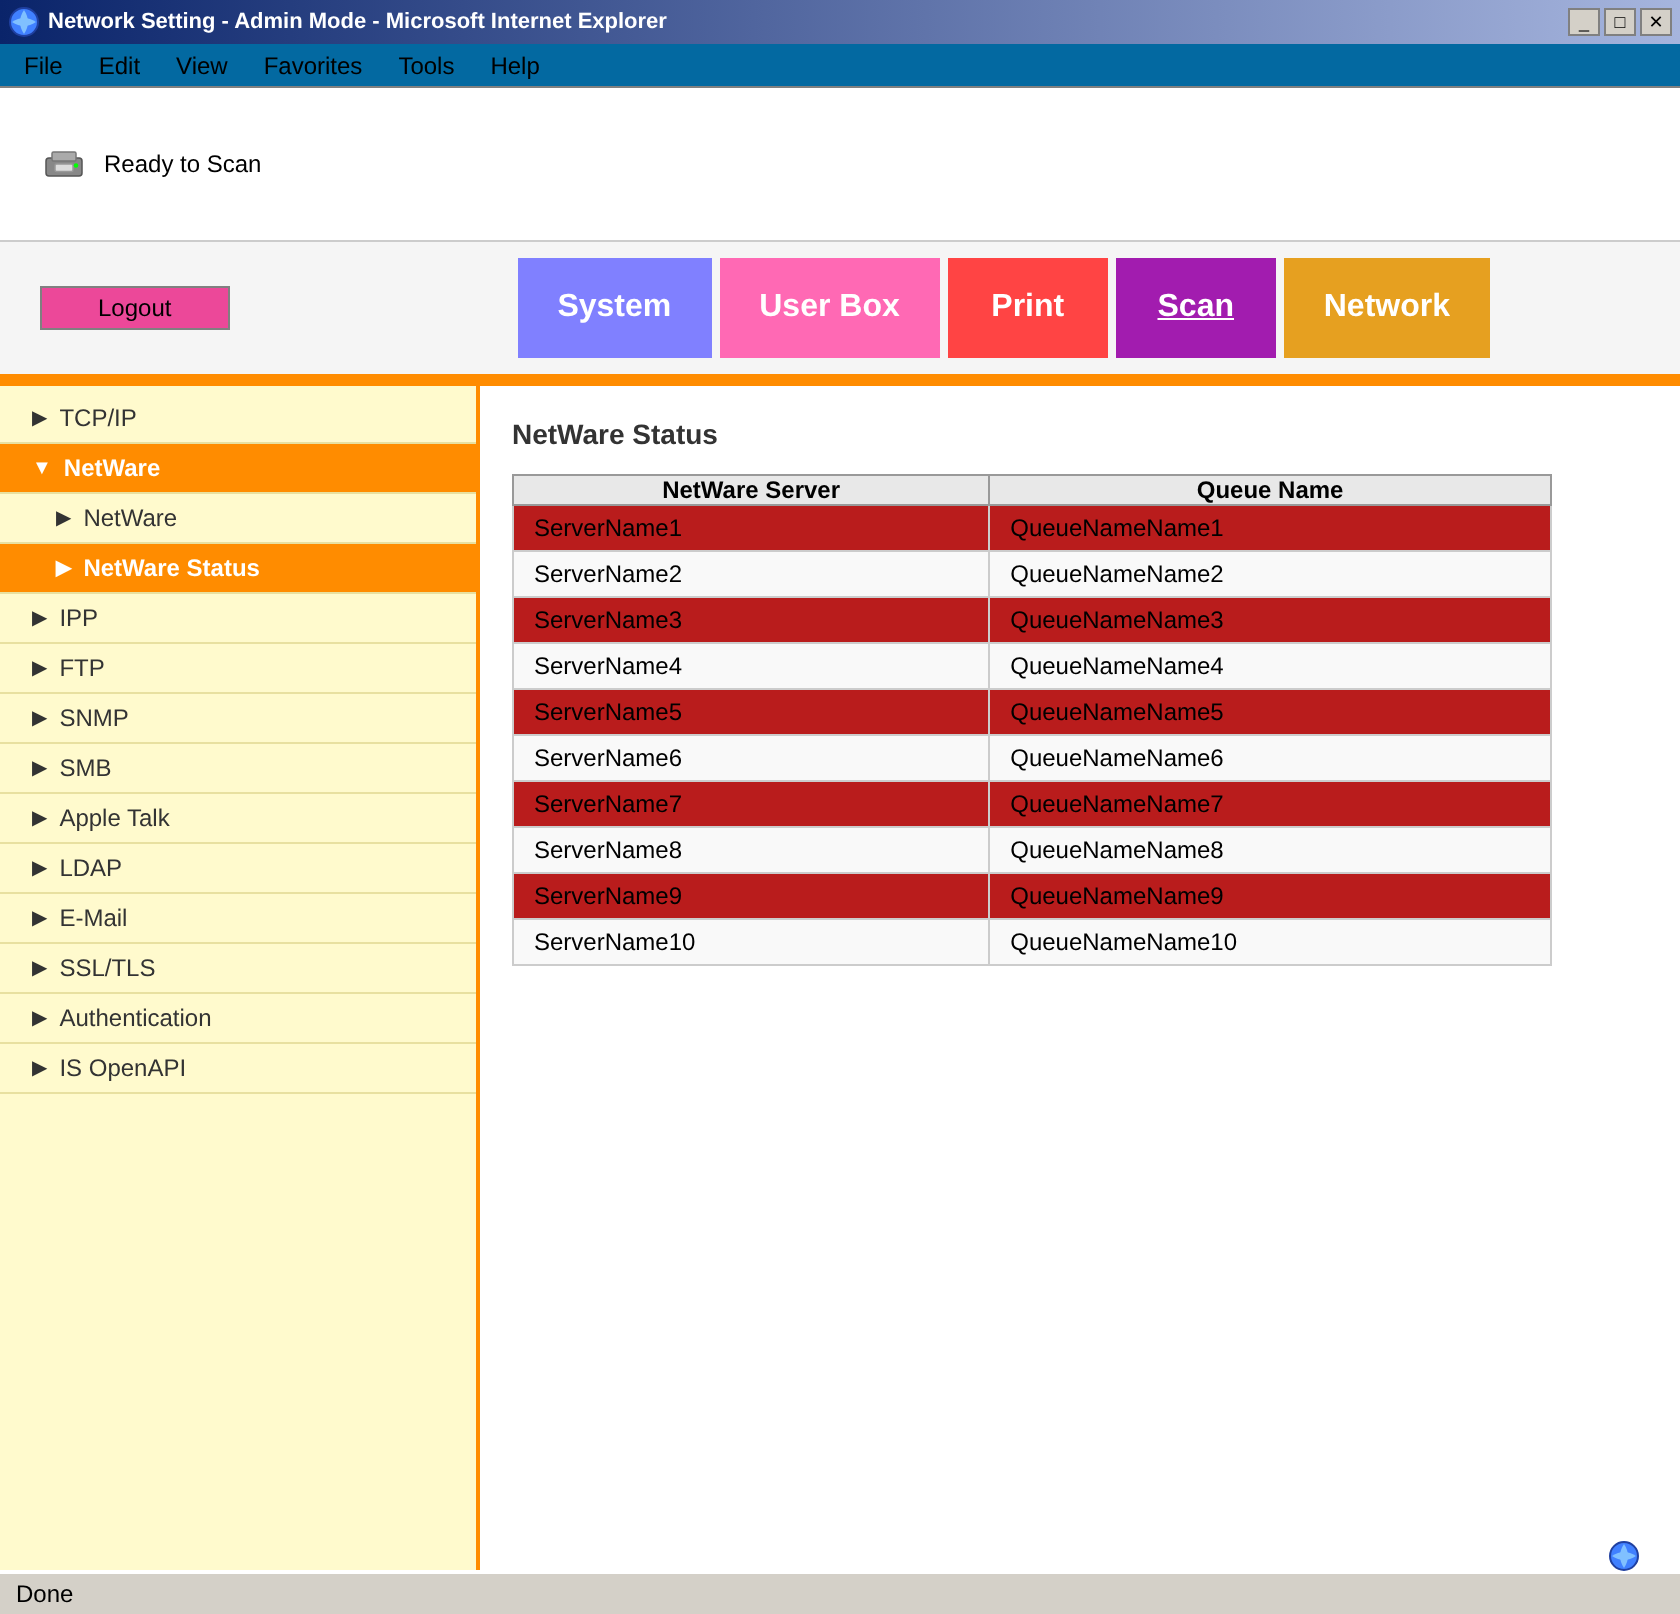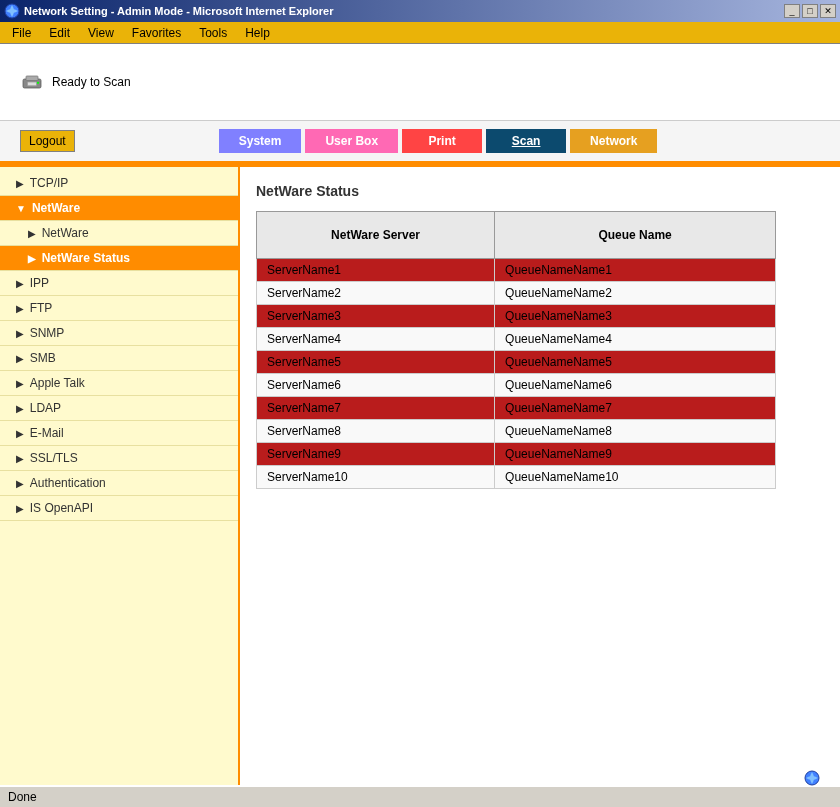--- a/index.html
+++ b/index.html
@@ -36,21 +36,21 @@
       display: flex;
       align-items: center;
       justify-content: center;
       cursor: pointer;
       color: black;
     }
     .window-btn.close { background: #d4d0c8; }
 
     
     .menubar {
-      background: #eab308;
+      background: #0369a1;
       border-bottom: 1px solid #808080;
       display: flex;
       align-items: center;
       height: 22px;
       padding: 3px 4px;
       gap: 2px;
     }
     .menubar-item {
       padding: 2px 8px;
       font-size: 12px;
@@ -89,44 +89,44 @@
     .nav-area {
       background: #f5f5f5;
       padding: 8px 20px;
       display: flex;
       align-items: center;
       gap: 4px;
       border-bottom: 2px solid #ff8c00;
     }
     .logout-btn {
       border: 1px solid #808080;
-      background: #eab308;
-      padding: 3px 8px;
+      background: #ec4899;
+      padding: 3px 28px;
       font-size: 12px;
       cursor: pointer;
     }
     .nav-tabs {
       display: flex;
       gap: 4px;
       margin-left: 140px;
     }
     .nav-tab {
-      padding: 5px 20px;
+      padding: 16px 20px;
       color: white;
       font-weight: bold;
-      font-size: 12px;
+      font-size: 16px;
       cursor: pointer;
       border: none;
       min-width: 80px;
       text-align: center;
     }
     .nav-tab.system { background: #8080ff; }
     .nav-tab.userbox { background: #ff69b4; }
     .nav-tab.print { background: #ff4444; }
-    .nav-tab.scan { background: #0c4a6e; text-decoration: underline; }
+    .nav-tab.scan { background: #a21caf; text-decoration: underline; }
     .nav-tab.network { background: #e6a020; }
 
     
     .main-layout {
       display: flex;
       flex: 1;
       background: white;
       overflow: hidden;
     }
 
@@ -168,21 +168,21 @@
     }
 
     
     .data-table {
       border-collapse: collapse;
       width: 520px;
     }
     .data-table th {
       background: #e8e8e8;
       border: 1px solid #999;
-      padding: 16px 12px;
+      padding: 0 12px;
       text-align: center;
       font-size: 12px;
       font-weight: bold;
       margin-top: 41px;
     }
     .data-table td {
       border: 1px solid #ccc;
       padding: 4px 10px;
       font-size: 12px;
       background: #b91c1c;

